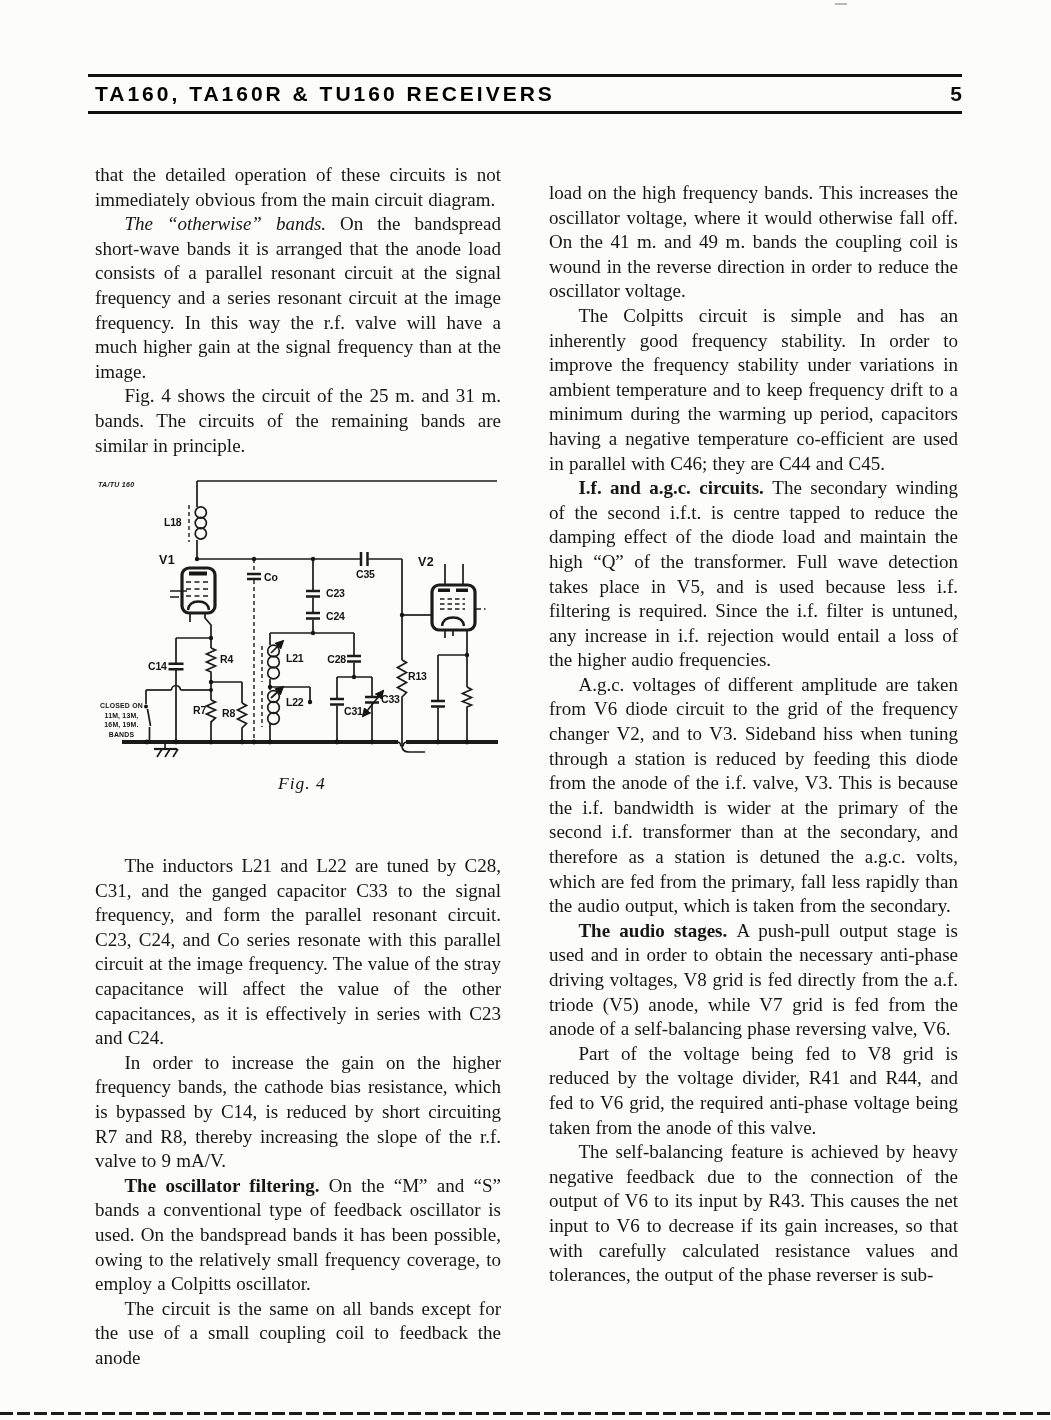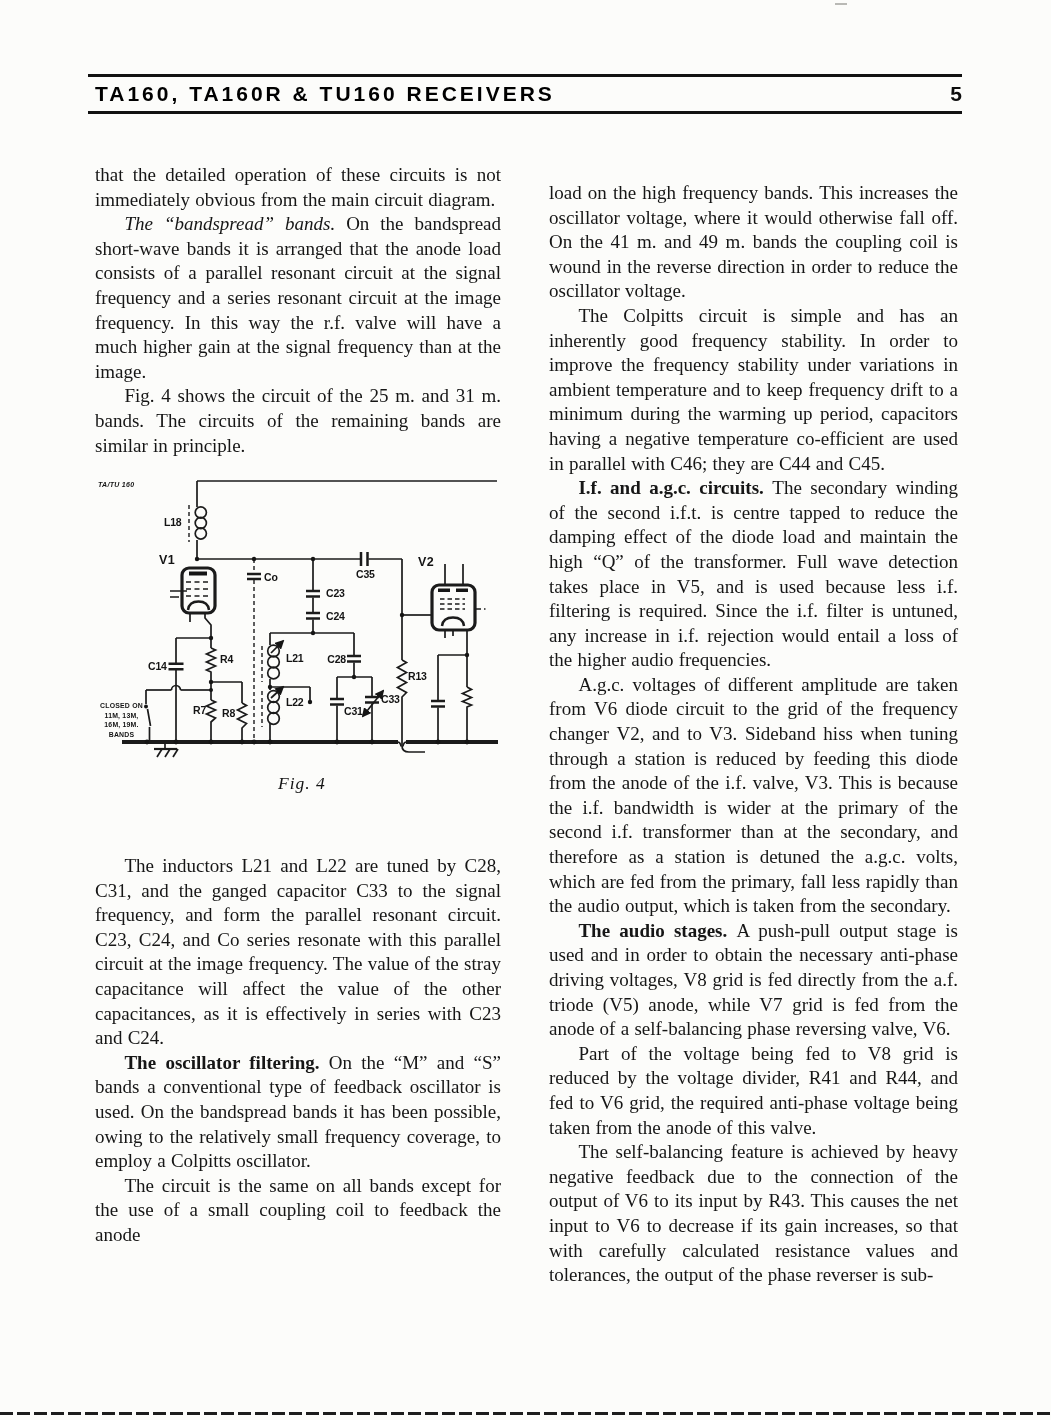--- a/index.html
+++ b/index.html
@@ -45,26 +45,27 @@
 <body>
 
 <div class="rule" style="left:88px;top:74px;width:874px;height:3.2px;"></div>
 <div class="hdr-title">TA160, TA160R &amp; TU160 RECEIVERS</div>
 <div class="hdr-num">5</div>
 <div class="rule" style="left:88px;top:111px;width:874px;height:3.2px;"></div>
 <div class="top-mark"></div>
 
 <div class="col" style="left:95px;top:163px;width:406px;">
     <p class="noindent">that the detailed operation of these circuits is not immediately obvious from the main circuit diagram.</p>
-    <p><span class="lead-italic">The “bandspread” bands. </span>On the bandspread short-wave bands it is arranged that the anode load consists of a parallel resonant circuit at the signal frequency and a series resonant circuit at the image frequency. In this way the r.f. valve will have a much higher gain at the signal frequency than at the image.</p>
+    <p><span class="lead-italic">The “otherwise” bands. </span>On the bandspread short-wave bands it is arranged that the anode load consists of a parallel resonant circuit at the signal frequency and a series resonant circuit at the image frequency. In this way the r.f. valve will have a much higher gain at the signal frequency than at the image.</p>
     <p>Fig. 4 shows the circuit of the 25 m. and 31 m. bands. The circuits of the remaining bands are similar in principle.</p>
   </div>
 
 <div class="col" style="left:95px;top:854px;width:406px;">
     <p>The inductors L21 and L22 are tuned by C28, C31, and the ganged capacitor C33 to the signal frequency, and form the parallel resonant circuit. C23, C24, and Co series resonate with this parallel circuit at the image frequency. The value of the stray capacitance will affect the value of the other capacitances, as it is effectively in series with C23 and C24.</p>
+    <p>In order to increase the gain on the higher frequency bands, the cathode bias resistance, which is bypassed by C14, is reduced by short circuiting R7 and R8, thereby increasing the slope of the r.f. valve to 9 mA/V.</p>
     <p><span class="lead-bold">The oscillator filtering. </span>On the “M” and “S” bands a conventional type of feedback oscillator is used. On the bandspread bands it has been possible, owing to the relatively small frequency coverage, to employ a Colpitts oscillator.</p>
     <p>The circuit is the same on all bands except for the use of a small coupling coil to feedback the anode</p>
   </div>
 
 <div class="col" style="left:549px;top:181px;width:409px;">
     <p class="noindent">load on the high frequency bands. This increases the oscillator voltage, where it would otherwise fall off. On the 41 m. and 49 m. bands the coupling coil is wound in the reverse direction in order to reduce the oscillator voltage.</p>
     <p>The Colpitts circuit is simple and has an inherently good frequency stability. In order to improve the frequency stability under variations in ambient temperature and to keep frequency drift to a minimum during the warming up period, capacitors having a negative temperature co-efficient are used in parallel with C46; they are C44 and C45.</p>
     <p><span class="lead-bold">I.f. and a.g.c. circuits. </span>The secondary winding of the second i.f.t. is centre tapped to reduce the damping effect of the diode load and maintain the high “Q” of the transformer. Full wave detection takes place in V5, and is used because less i.f. filtering is required. Since the i.f. filter is untuned, any increase in i.f. rejection would entail a loss of the higher audio frequencies.</p>
     <p>A.g.c. voltages of different amplitude are taken from V6 diode circuit to the grid of the frequency changer V2, and to V3. Sideband hiss when tuning through a station is reduced by feeding this diode from the anode of the i.f. valve, V3. This is because the i.f. bandwidth is wider at the primary of the second i.f. transformer than at the secondary, and therefore as a station is detuned the a.g.c. volts, which are fed from the primary, fall less rapidly than the audio output, which is taken from the secondary.</p>
     <p><span class="lead-bold">The audio stages. </span>A push-pull output stage is used and in order to obtain the necessary anti-phase driving voltages, V8 grid is fed directly from the a.f. triode (V5) anode, while V7 grid is fed from the anode of a self-balancing phase reversing valve, V6.</p>

